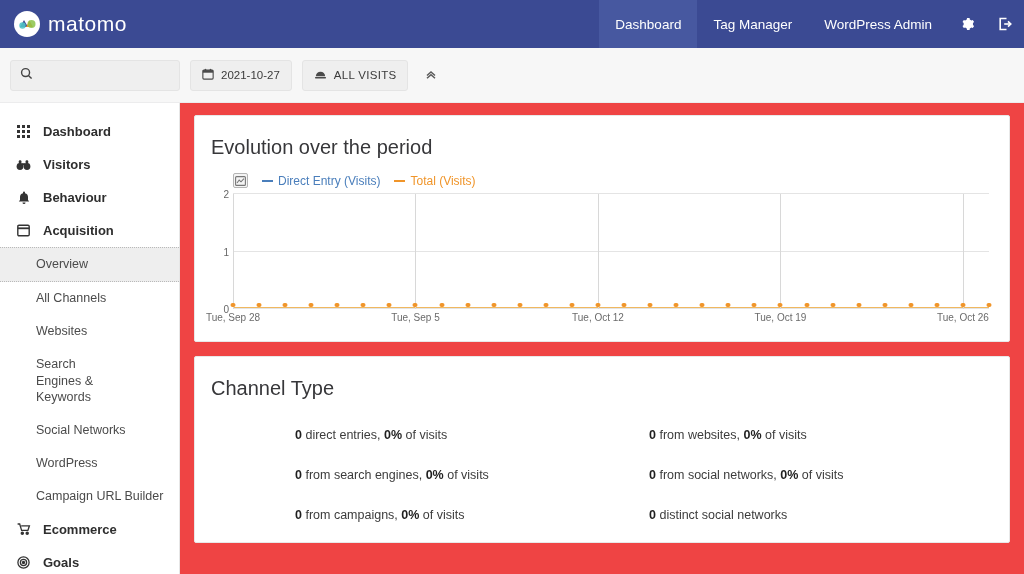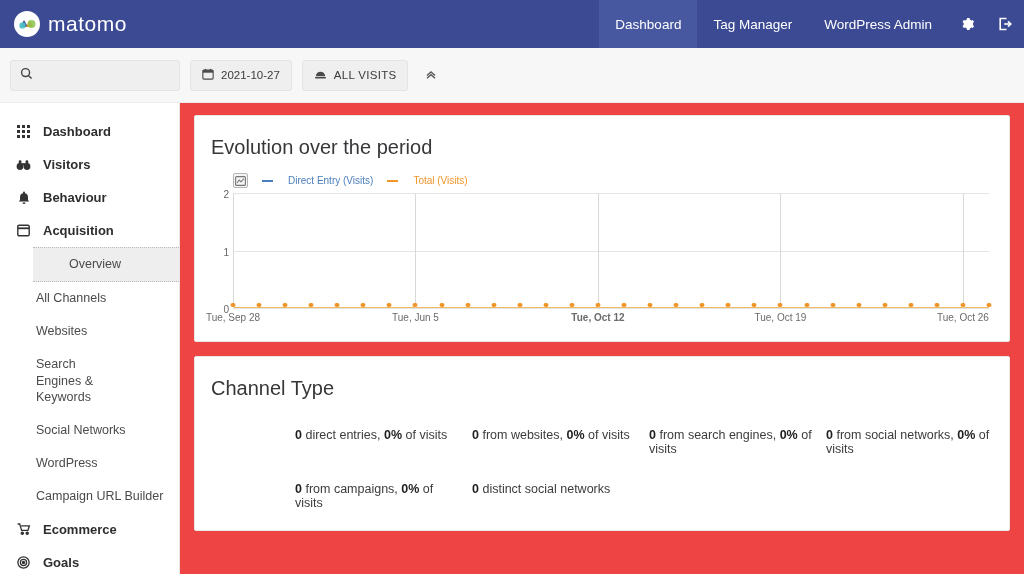--- a/index.html
+++ b/index.html
@@ -75,21 +75,20 @@
     cursor:pointer;
   }
   .nav-top .ic { width:15px; display:flex; justify-content:center; flex-shrink:0; }
   .nav-sub {
     padding:8px 0 8px 36px; font-size:12.5px; color:#4b4b4b; cursor:pointer;
     line-height:1.35;
   }
   .nav-sub.active {
     background:#eeeeee; border:1px dotted #b9b9b9; border-left:none;
     border-right:none;
-    margin-left:33px;
   }
 
   
   .content {
     flex:1; padding:12px 14px 0 14px; overflow:hidden; background:#ef4444;
   }
   .card {
     background:#fff; border:1px solid #e8e8e8; border-radius:2px;
     padding:20px 16px 14px 16px; margin-bottom:14px;
   }
@@ -97,21 +96,21 @@
     font-size:20px; color:#37373a; font-weight:400; margin-bottom:14px;
   }
 
   
   .legend { display:flex; align-items:center; gap:14px; margin-left:22px; }
   .legend-icon {
     width:15px; height:15px; border:1px solid #b5b5b5; border-radius:2px;
     background:#f4f4f4; display:flex; align-items:center; justify-content:center;
     cursor:pointer;
   }
-  .legend-item { display:flex; align-items:center; gap:15px; font-size:10px; cursor:pointer; }
+  .legend-item { display:flex; align-items:center; gap:5px; font-size:12px; cursor:pointer; }
   .legend-dash { width:11px; height:2px; display:inline-block; }
 
   .plot-wrap { position:relative; height:115px; margin-top:6px; }
   .y-labels {
     position:absolute; left:0; top:0; width:18px; height:100%;
   }
   .y-lab {
     position:absolute; right:0; font-size:10px; color:#666;
     transform:translateY(-50%);
   }
@@ -132,21 +131,21 @@
     background:#f0952a; transform:translate(-50%,-50%);
   }
   .x-axis { position:relative; height:18px; margin-left:22px; margin-right:4px; }
   .x-lab {
     position:absolute; font-size:10px; color:#6b6b6b; top:3px;
     transform:translateX(-50%); white-space:nowrap;
   }
 
   
   .stats {
-    display:grid; grid-template-columns:1fr 1fr 1fr 1fr; gap:26px 10px;
+    display:grid; grid-template-columns:1fr 1fr; gap:26px 10px;
     padding:14px 0 6px 84px;
   }
   .stat { font-size:12.5px; color:#3c3c3c; }
   .stat b { font-weight:bold; color:#1f1f1f; }
 </style>
 </head>
 <body>
 
 <div class="topbar">
   <div class="brand">
@@ -372,22 +371,22 @@
             <div class="pt" style="left: 82.7586%; bottom: 0%; background: rgb(240, 149, 42);"></div>
             <div class="pt" style="left: 86.2069%; bottom: 0%; background: rgb(240, 149, 42);"></div>
             <div class="pt" style="left: 89.6552%; bottom: 0%; background: rgb(240, 149, 42);"></div>
             <div class="pt" style="left: 93.1034%; bottom: 0%; background: rgb(240, 149, 42);"></div>
             <div class="pt" style="left: 96.5517%; bottom: 0%; background: rgb(240, 149, 42);"></div>
             <div class="pt" style="left: 100%; bottom: 0%; background: rgb(240, 149, 42);"></div>
           </div>
       </div>
       <div class="x-axis" id="xLabels">
           <div class="x-lab" style="left: 0%;">Tue, Sep 28</div>
-          <div class="x-lab" style="left: 24.1379%;">Tue, Jun 5</div>
-          <div class="x-lab" style="left: 48.2759%; font-weight: bold;">Tue, Oct 12</div>
+          <div class="x-lab" style="left: 24.1379%;">Tue, Sep 5</div>
+          <div class="x-lab" style="left: 48.2759%;">Tue, Oct 12</div>
           <div class="x-lab" style="left: 72.4138%;">Tue, Oct 19</div>
           <div class="x-lab" style="left: 96.5517%;">Tue, Oct 26</div>
         </div>
     </div>
 
     <div class="card">
       <div class="card-title">Channel Type</div>
       <div class="stats" id="statsGrid">
           <div class="stat"><b>0</b> direct entries, <b>0%</b> of visits</div>
           <div class="stat"><b>0</b> from websites, <b>0%</b> of visits</div>

